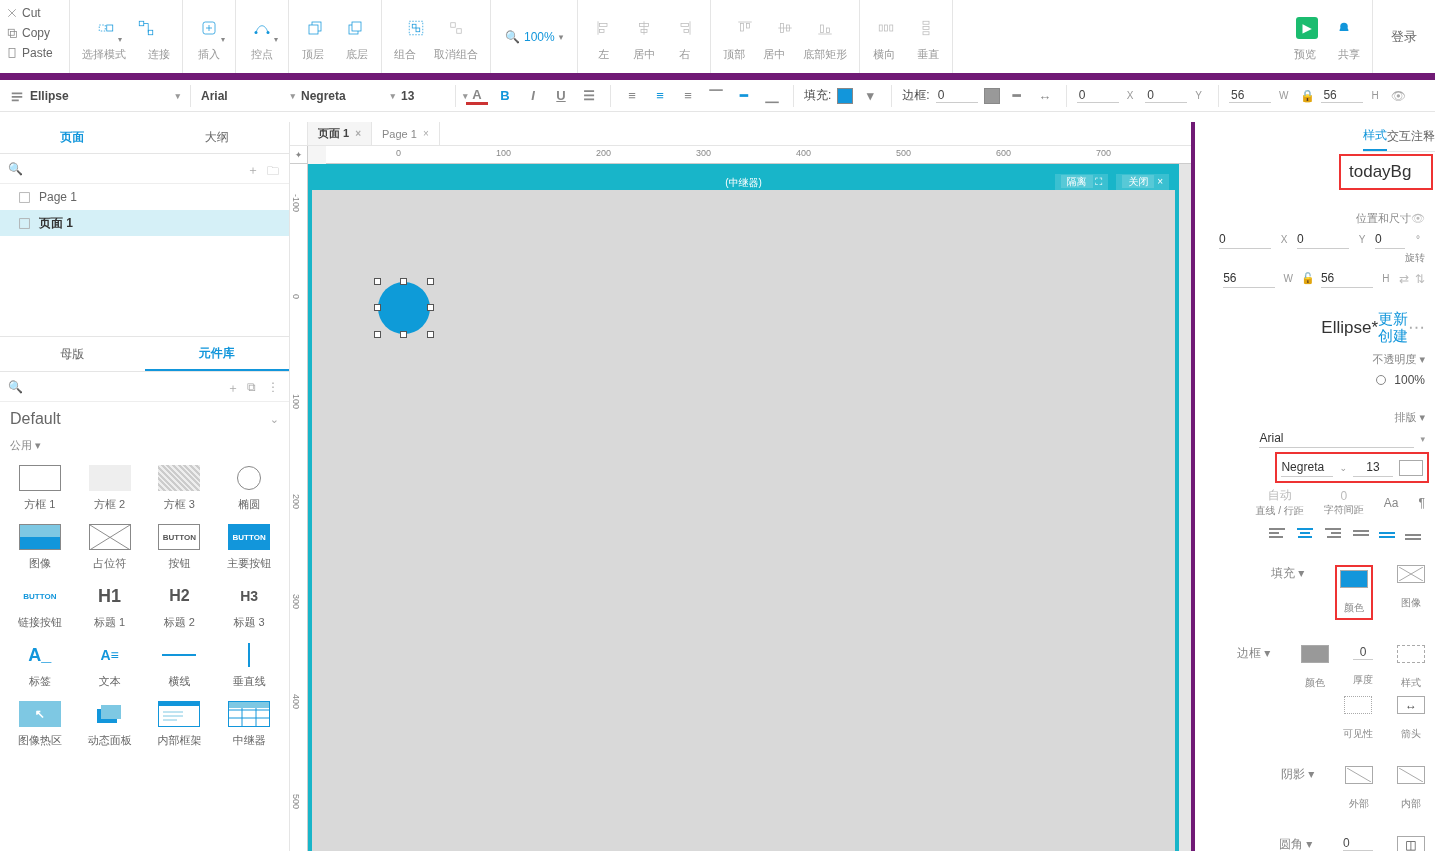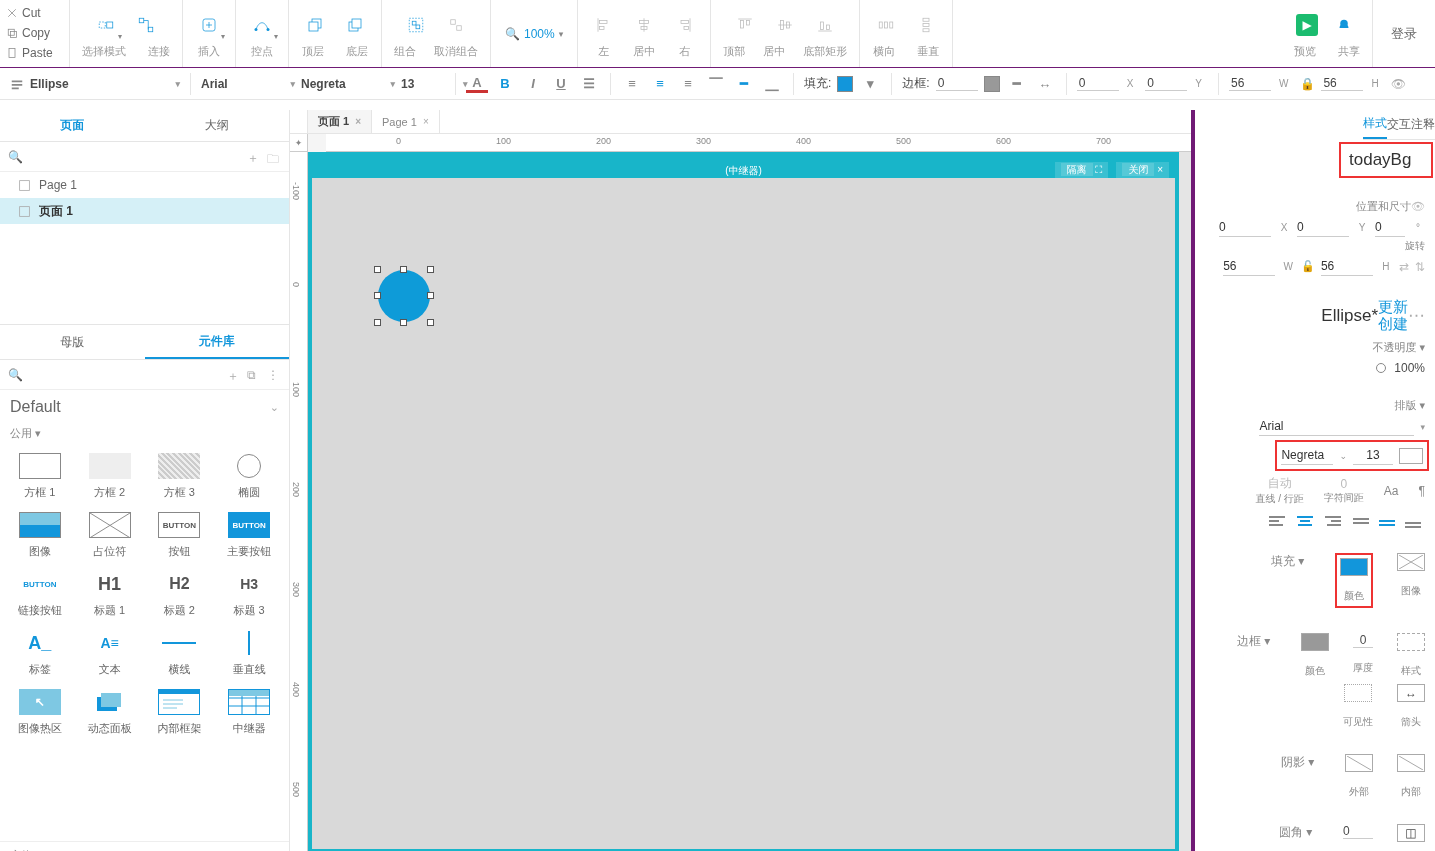--- a/index.html
+++ b/index.html
@@ -1,21 +1,21 @@
 <!DOCTYPE html>
 <html><head>
 <meta charset="utf-8">
 <style>
 * { box-sizing: border-box; margin: 0; padding: 0; font-family: "Microsoft YaHei", Arial, sans-serif; }
 body { width: 1435px; height: 851px; overflow: hidden; background: #fff; font-size: 12px; color: #4a4a4a; }
 .row { display: flex; }
 .col { display: flex; flex-direction: column; }
 
 
-.topbar { height: 68px; border-bottom: 1px solid #701a75; display: flex; align-items: stretch; }
+.topbar { height: 80px; border-bottom: 7px solid #701a75; display: flex; align-items: stretch; }
 .clipboard { width: 70px; border-right: 1px solid #e5e5e5; padding: 4px 0 0 6px; display: flex; flex-direction: column; justify-content: flex-start; gap: 2px; }
 .clipboard .item { display: flex; align-items: center; gap: 4px; color: #666; height: 18px; cursor: pointer; }
 .clipboard .item svg { width: 12px; height: 12px; }
 .tool-group { display: flex; flex-direction: column; align-items: center; justify-content: center; padding: 0 12px; border-right: 1px solid #e5e5e5; gap: 2px; }
 .tool-group .icons { display: flex; gap: 12px; align-items: center; height: 34px; }
 .tool-group .label { font-size: 11px; color: #999; }
 .tool-group.no-border { border-right: none; }
 .tool-icon { width: 28px; height: 28px; display: flex; align-items: center; justify-content: center; color: #1296db; position: relative; }
 .tool-icon.grey { color: #bbb; }
 .tool-icon .dd { position: absolute; bottom: -2px; right: -2px; font-size: 8px; color: #888; }

